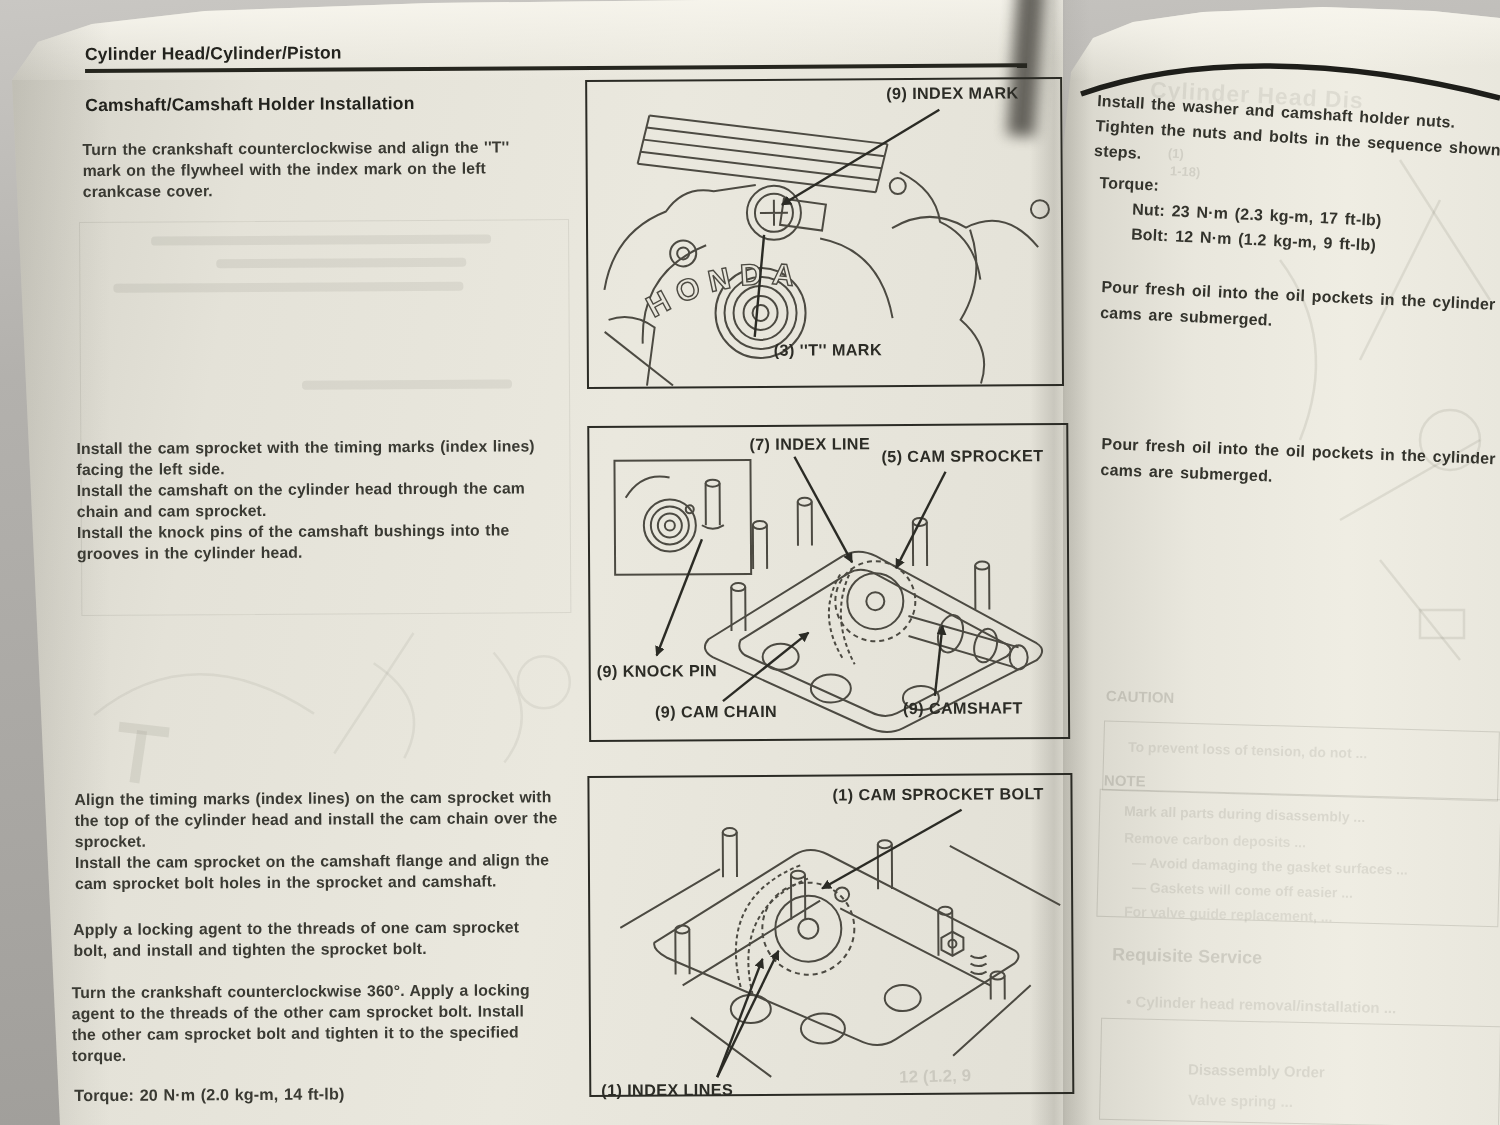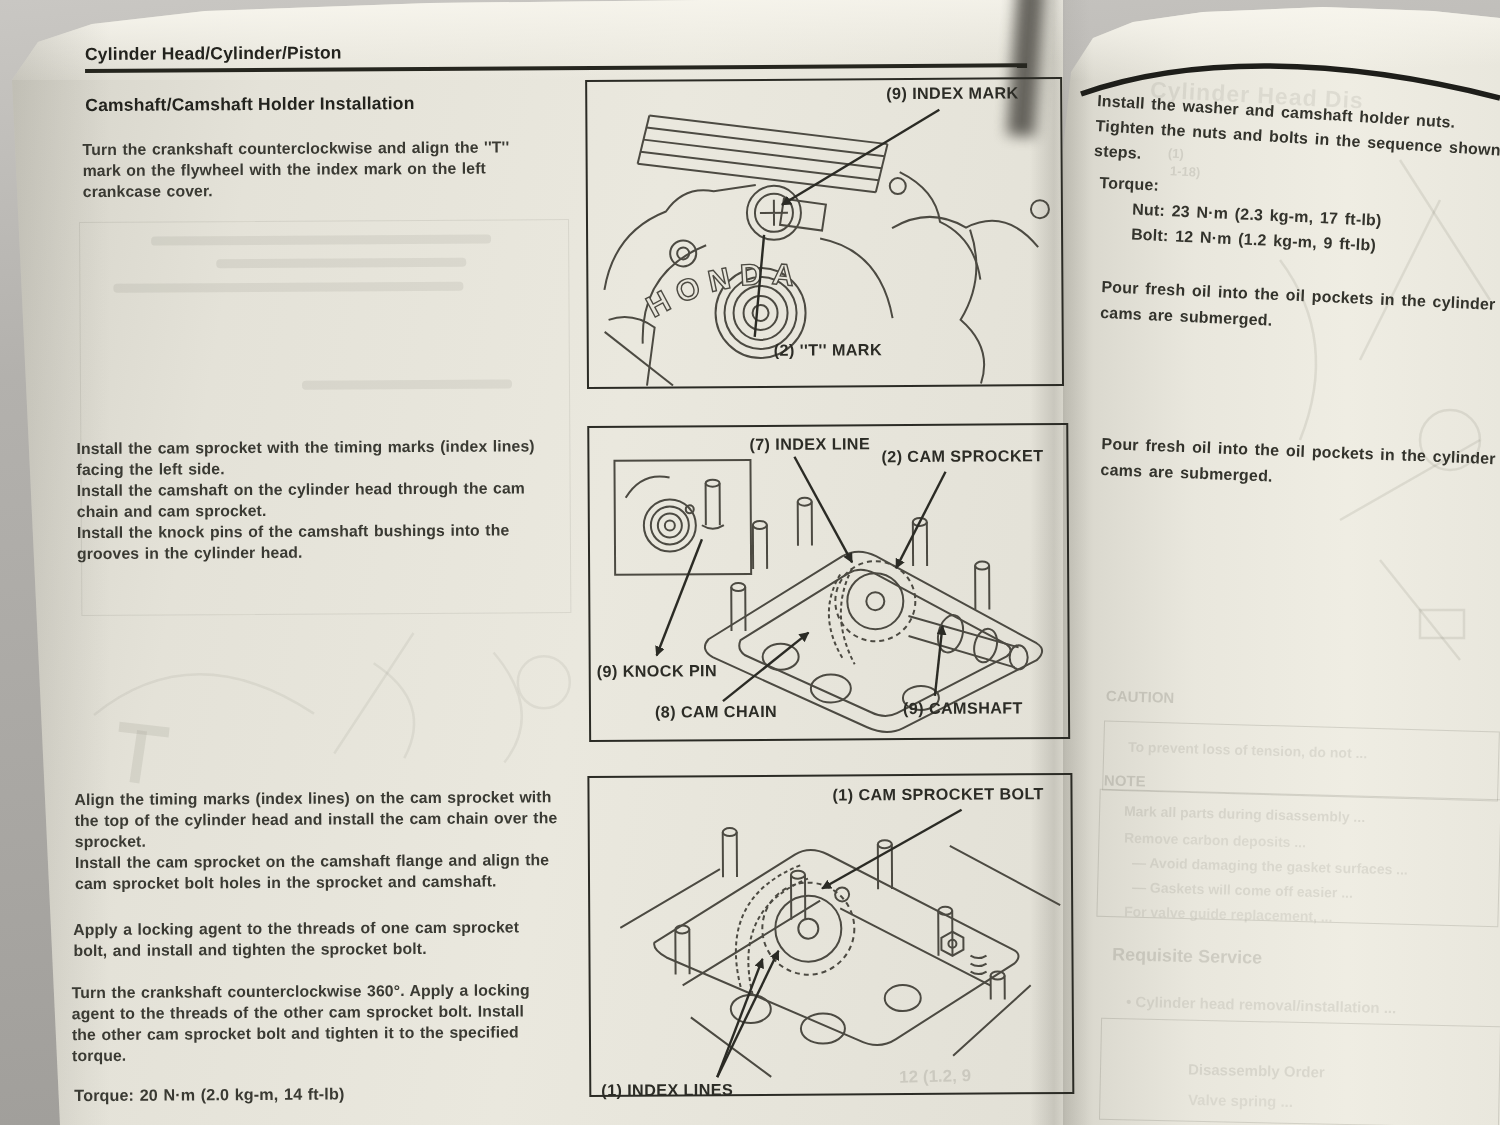--- a/index.html
+++ b/index.html
@@ -154,21 +154,21 @@
         <text font-size="30" font-weight="bold" letter-spacing="9" fill="#e8e6dc" stroke="#4c4a42" stroke-width="1.4" font-family="Liberation Sans, sans-serif">
           <textPath href="#harc" startOffset="6">HONDA</textPath>
         </text>
         <g stroke="#2b2b25" fill="none" stroke-width="2.4">
           <path d="M352 30 L194 124" marker-end="url(#a1)"></path>
           <path d="M176 154 L166 256"></path>
         </g>
       </svg>
     </div>
     <div class="fig-label" style="left:886px;top:89px">(9) INDEX MARK</div>
-    <div class="fig-label" style="left:772px;top:345px">(2) ''T'' MARK</div>
+    <div class="fig-label" style="left:772px;top:345px">(3) ''T'' MARK</div>
 
     <div class="fig" style="left:585px;top:429px;width:477px;height:312px">
       <svg viewBox="0 0 477 312">
         <defs>
           <marker id="a2" markerUnits="userSpaceOnUse" markerWidth="13" markerHeight="13" refX="9" refY="5" orient="auto">
             <path d="M0 0 L10 5 L0 10 z" fill="#2b2b25"></path>
           </marker>
         </defs>
         <g stroke="#4c4a42" fill="none" stroke-width="2">
           <rect x="25" y="33" width="136" height="114"></rect>
@@ -209,23 +209,23 @@
         <g stroke="#2b2b25" fill="none" stroke-width="2.4">
           <path d="M205 30 L262 136" marker-end="url(#a2)"></path>
           <path d="M356 46 L306 142" marker-end="url(#a2)"></path>
           <path d="M112 112 L66 228" marker-end="url(#a2)"></path>
           <path d="M132 274 L218 206" marker-end="url(#a2)"></path>
           <path d="M344 270 L352 200" marker-end="url(#a2)"></path>
         </g>
       </svg>
     </div>
     <div class="fig-label" style="left:747px;top:439px">(7) INDEX LINE</div>
-    <div class="fig-label" style="left:879px;top:452px">(2) CAM SPROCKET</div>
+    <div class="fig-label" style="left:879px;top:452px">(5) CAM SPROCKET</div>
     <div class="fig-label" style="left:593px;top:665px">(9) KNOCK PIN</div>
-    <div class="fig-label" style="left:651px;top:706px">(8) CAM CHAIN</div>
+    <div class="fig-label" style="left:651px;top:706px">(9) CAM CHAIN</div>
     <div class="fig-label" style="left:899px;top:704px">(9) CAMSHAFT</div>
 
     <div class="fig" style="left:583px;top:779px;width:481px;height:317px">
       <svg viewBox="0 0 481 317">
         <defs>
           <marker id="a3" markerUnits="userSpaceOnUse" markerWidth="13" markerHeight="13" refX="9" refY="5" orient="auto">
             <path d="M0 0 L10 5 L0 10 z" fill="#2b2b25"></path>
           </marker>
         </defs>
         <g stroke="#4c4a42" fill="none" stroke-width="2">

